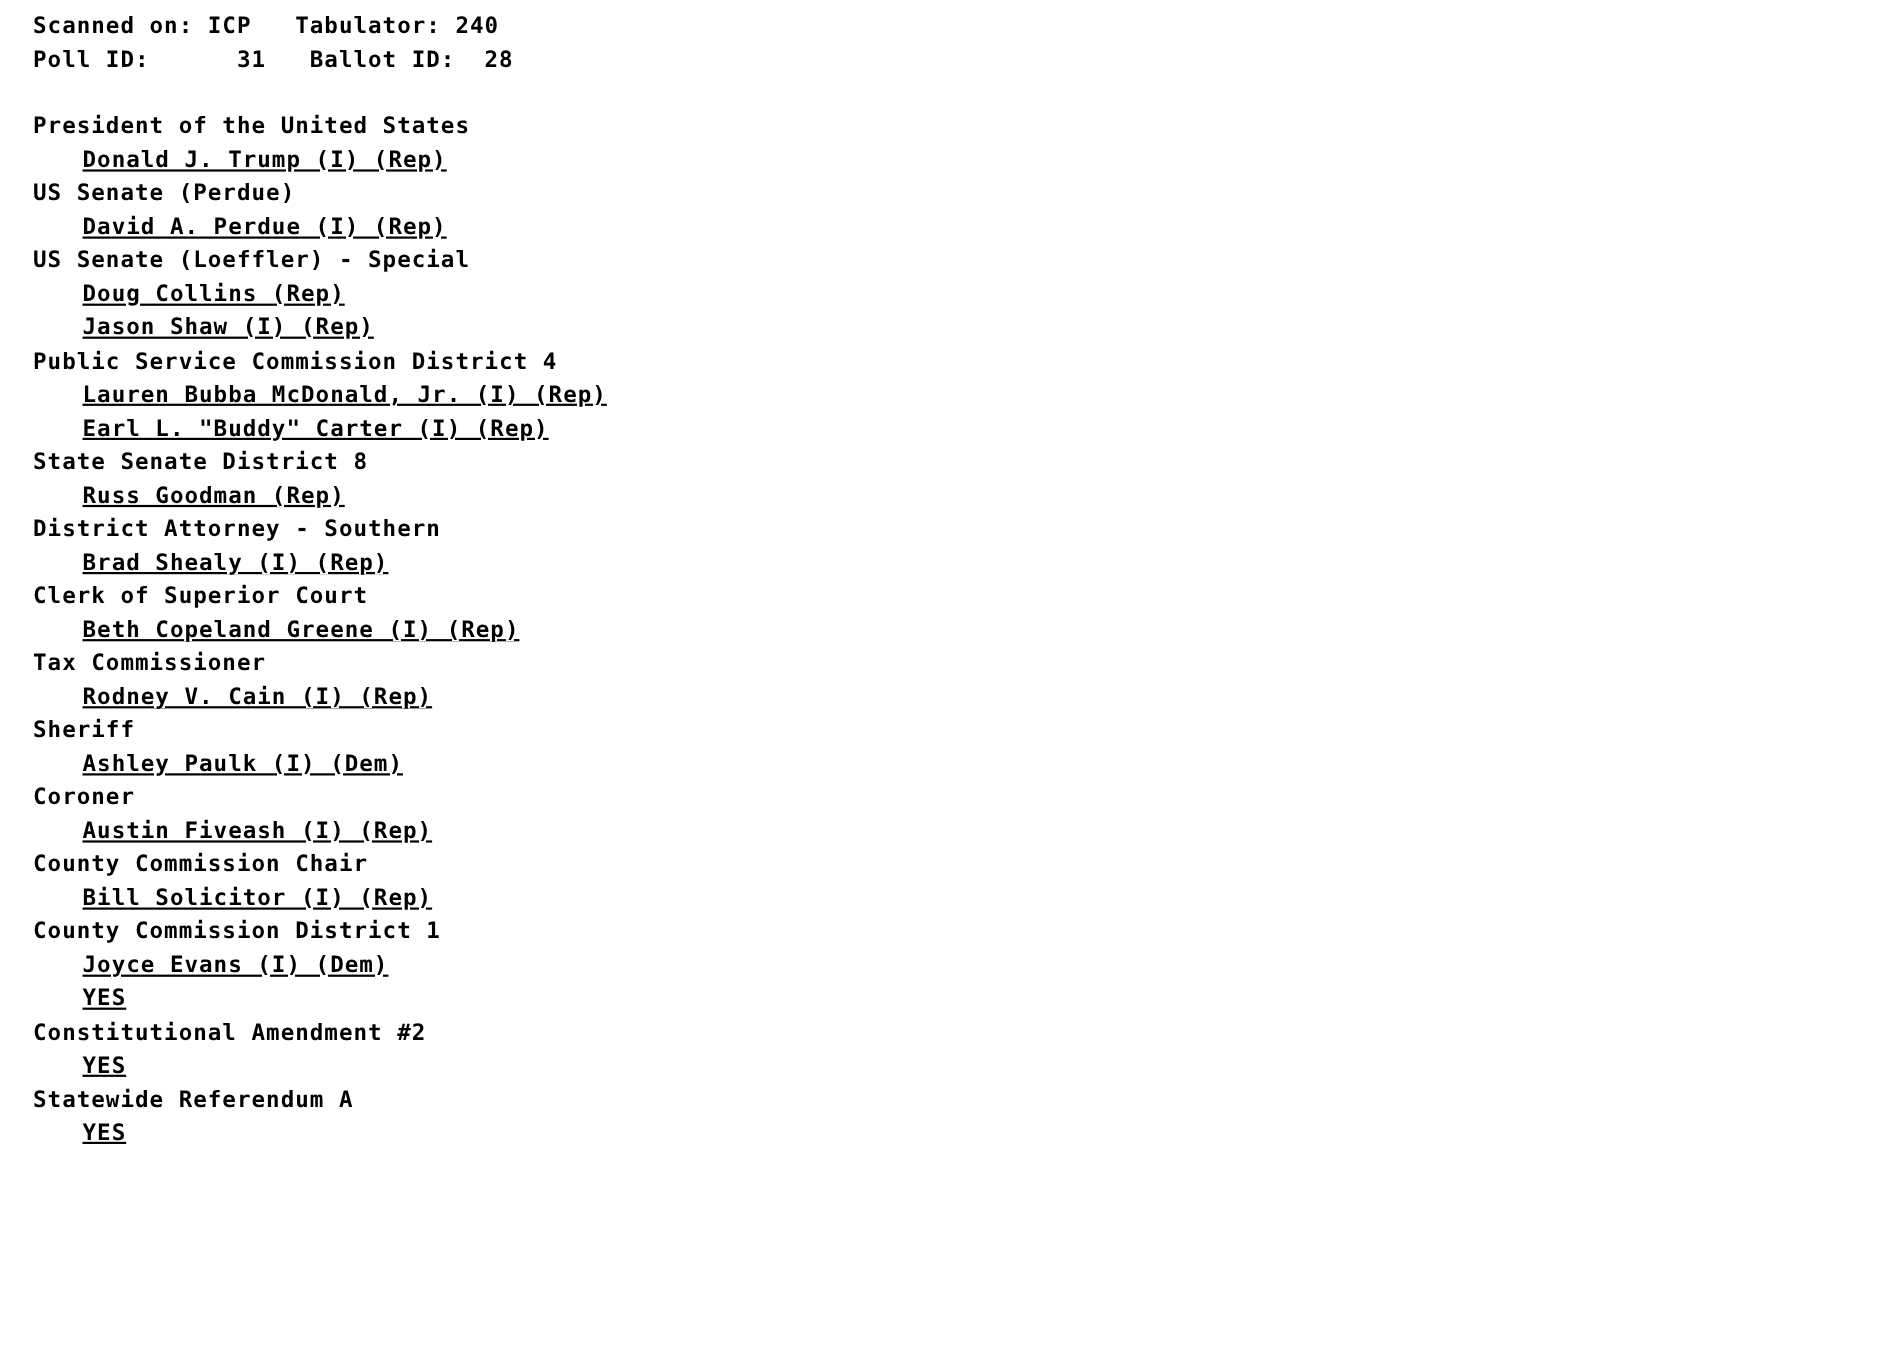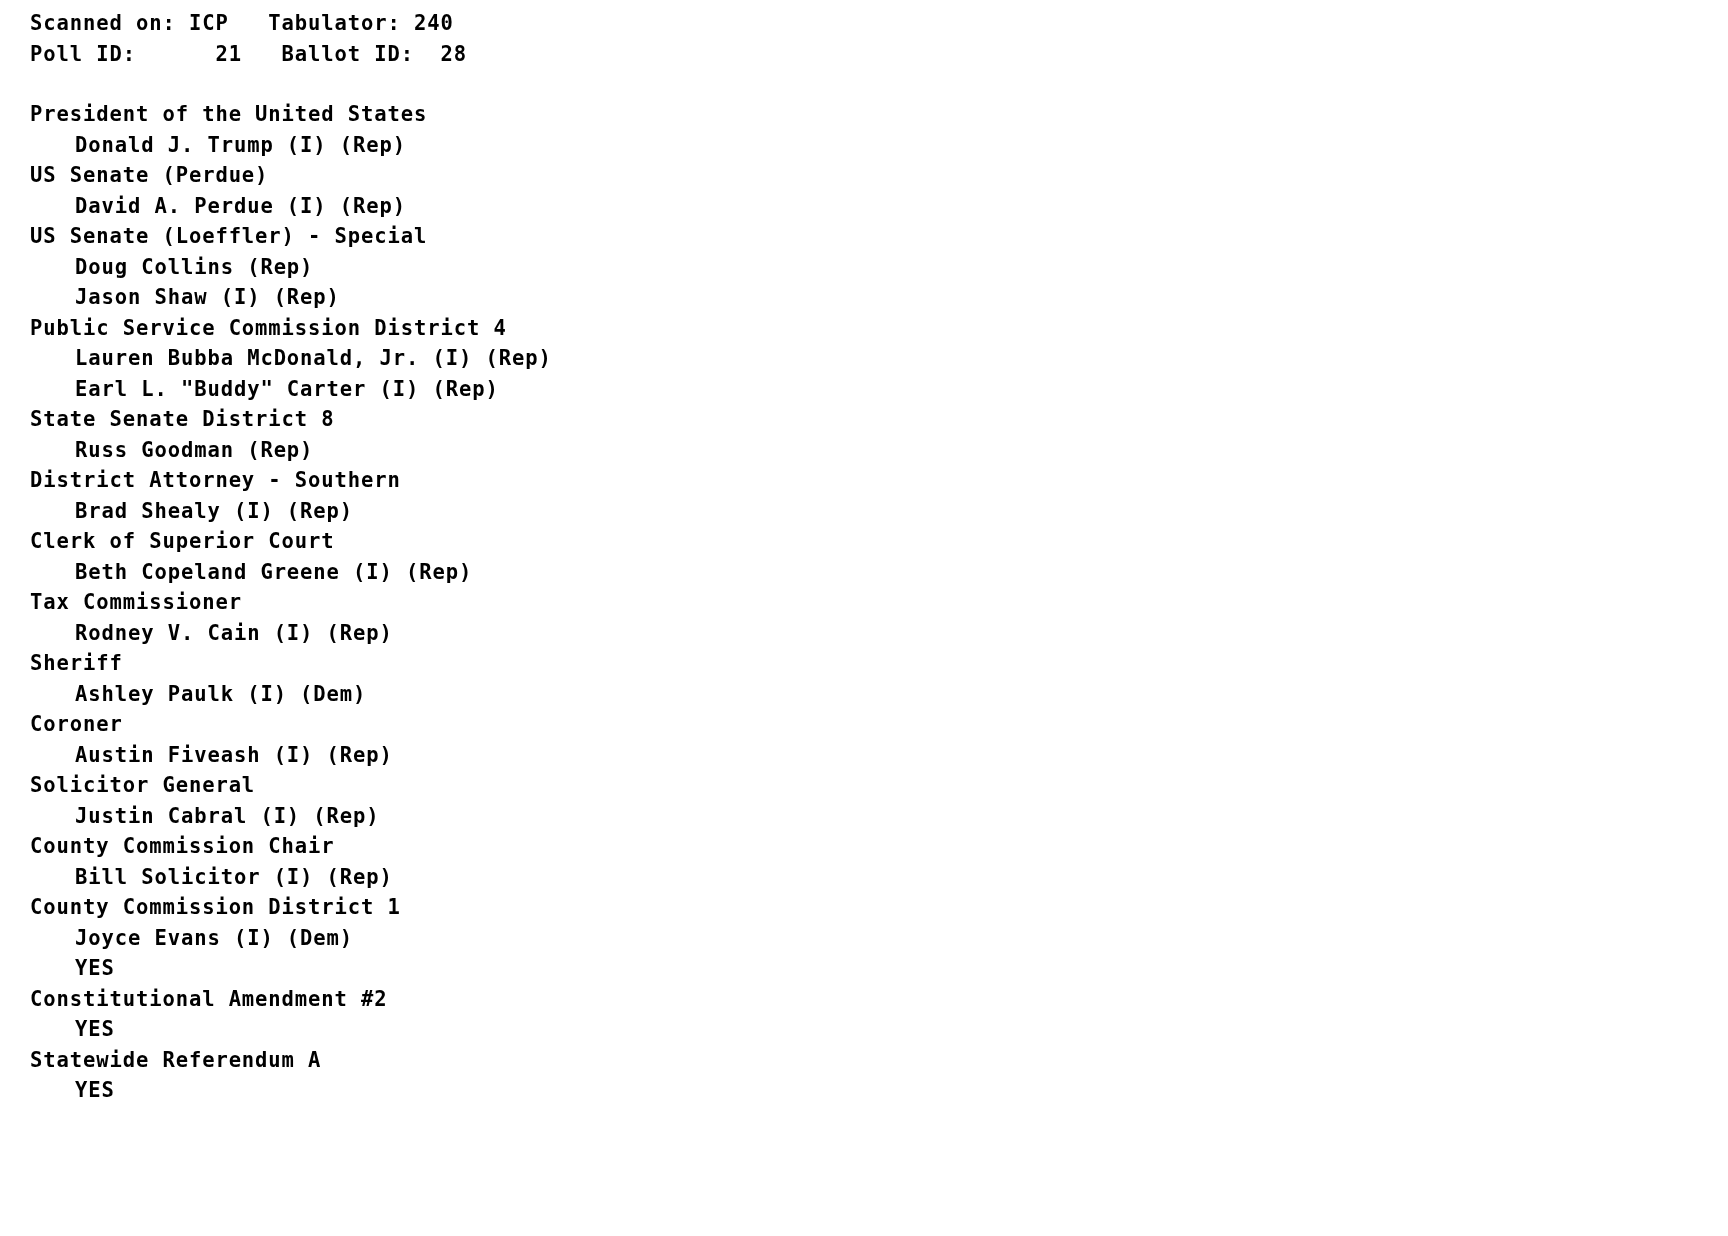--- a/index.html
+++ b/index.html
@@ -26,28 +26,29 @@
   }
   .spacer {
     height: 30px;
   }
   .contest {
     white-space: pre;
   }
   .choice {
     white-space: pre;
     padding-left: 45px;
+    text-decoration: underline;
   }
 </style>
 </head>
 <body>
 
 <div class="ballot">
   <div class="header-line">Scanned on: ICP   Tabulator: 240</div>
-  <div class="header-line">Poll ID:      21   Ballot ID:  28</div>
+  <div class="header-line">Poll ID:      31   Ballot ID:  28</div>
   <div class="spacer"></div>
 
   <div>
     <div>
       <div class="contest">President of the United States</div>
       <div class="choice">Donald J. Trump (I) (Rep)</div>
     </div>
     <div>
       <div class="contest">US Senate (Perdue)</div>
       <div class="choice">David A. Perdue (I) (Rep)</div>
@@ -84,24 +85,20 @@
     </div>
     <div>
       <div class="contest">Sheriff</div>
       <div class="choice">Ashley Paulk (I) (Dem)</div>
     </div>
     <div>
       <div class="contest">Coroner</div>
       <div class="choice">Austin Fiveash (I) (Rep)</div>
     </div>
     <div>
-      <div class="contest">Solicitor General</div>
-      <div class="choice">Justin Cabral (I) (Rep)</div>
-    </div>
-    <div>
       <div class="contest">County Commission Chair</div>
       <div class="choice">Bill Solicitor (I) (Rep)</div>
     </div>
     <div>
       <div class="contest">County Commission District 1</div>
       <div class="choice">Joyce Evans (I) (Dem)</div>
     </div>
     <div>
       <div class="choice">YES</div>
     </div>

